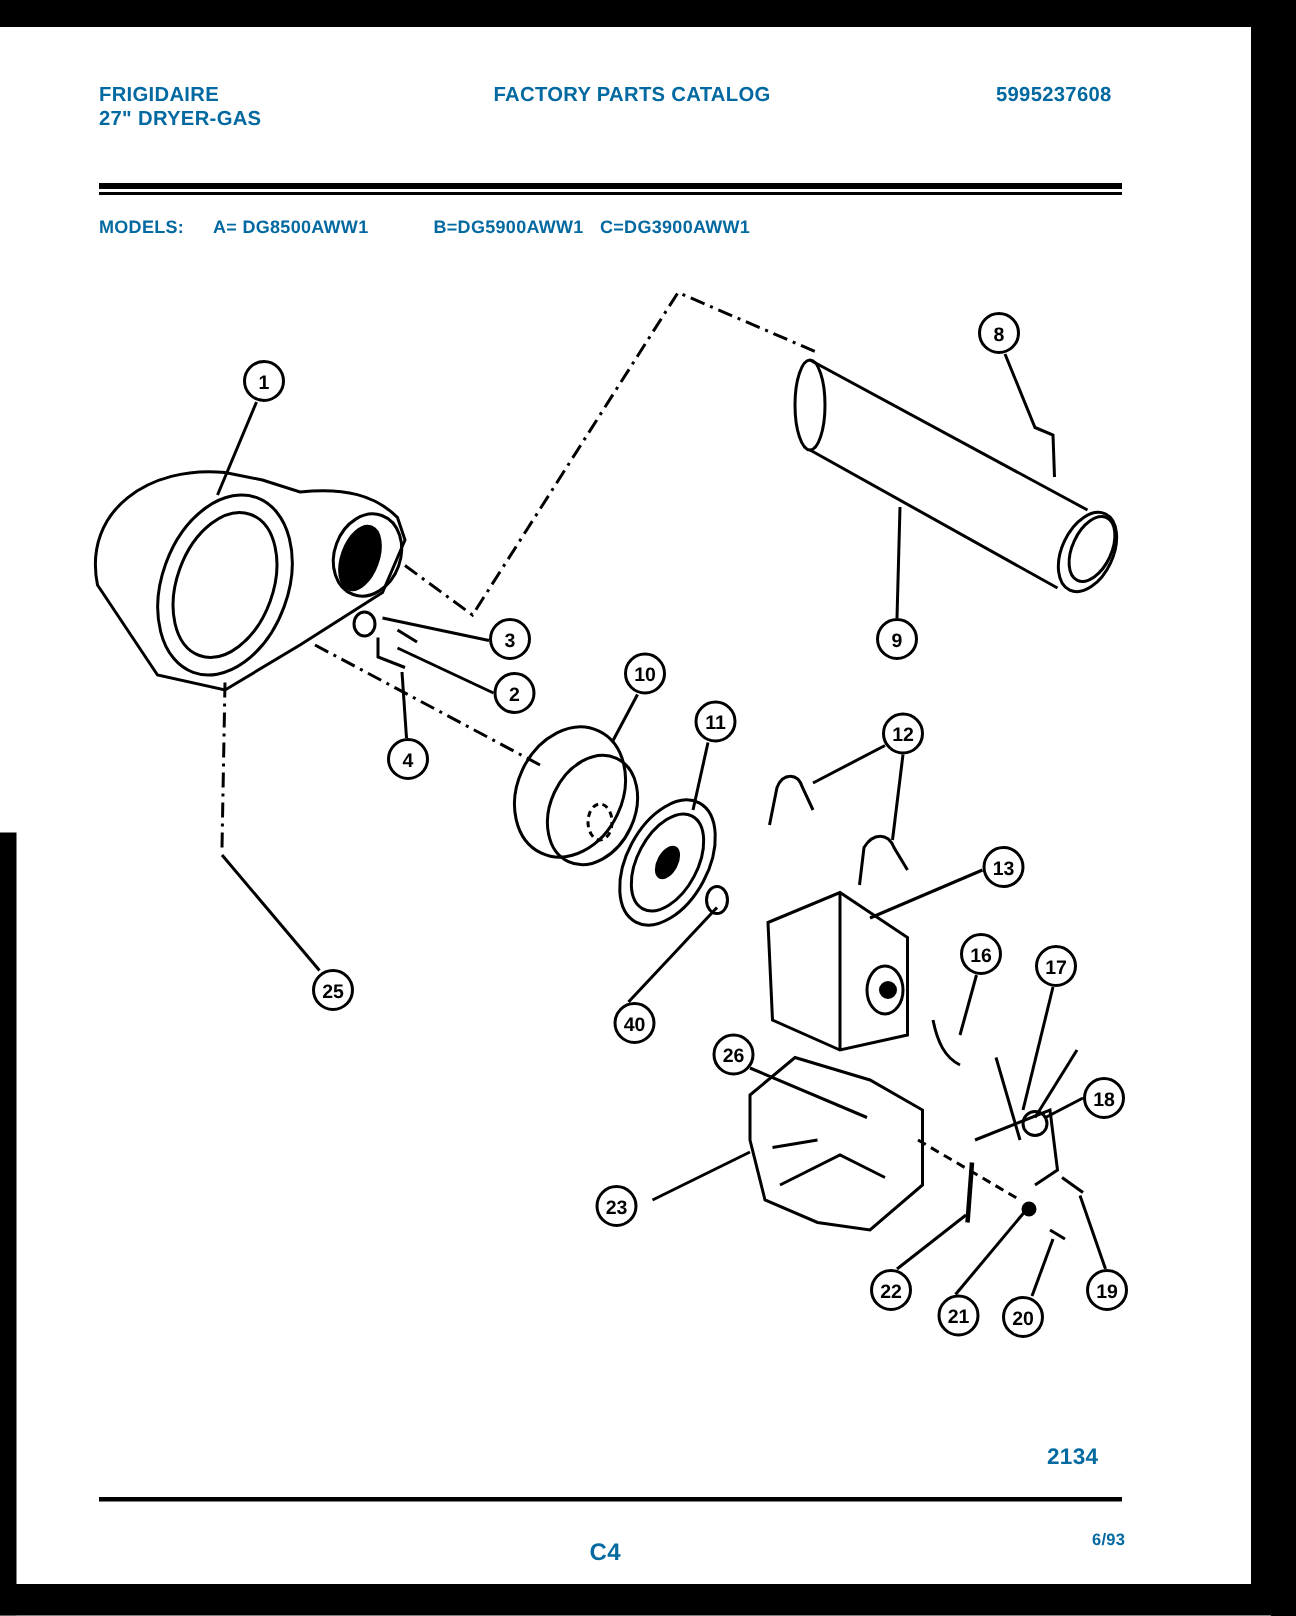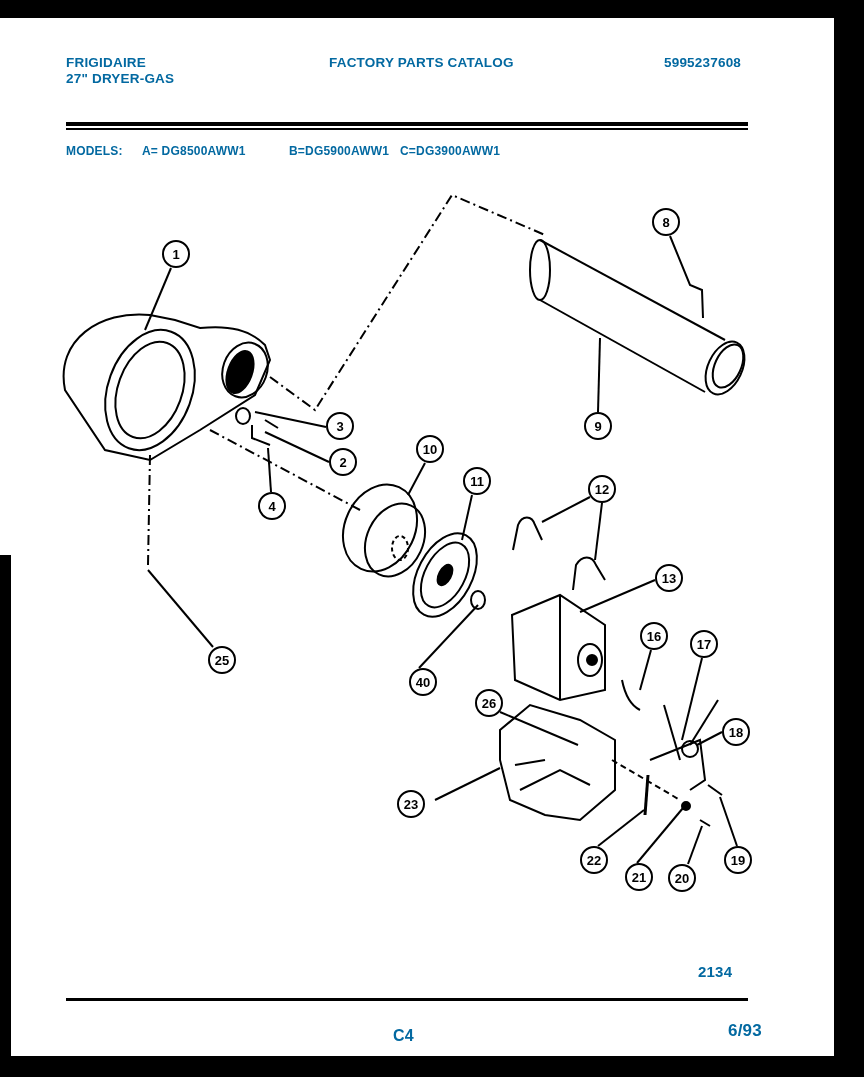--- a/index.html
+++ b/index.html
@@ -147,13 +147,13 @@
     <div class="callout" style="left: 580px; top: 846px;">22</div>
     <div class="callout" style="left: 397px; top: 790px;">23</div>
     <div class="callout" style="left: 409px; top: 668px;">40</div>
     <div class="callout" style="left: 208px; top: 646px;">25</div>
     <div class="callout" style="left: 475px; top: 689px;">26</div>
   </div>
 
 <div class="hdr" style="left:698px; top:963px; font-size:15px;">2134</div>
 <div class="rule" style="left:66px; top:998px; width:682px; height:3px;"></div>
 <div class="hdr" style="left:393px; top:1027px; font-size:16px;">C4</div>
-<div class="hdr" style="left:728px; top:1021px; font-size:17px;">6/93</div>
+<div class="hdr" style="left:728px; top:1021px; font-size:11px;">6/93</div>
 
 </body></html>

